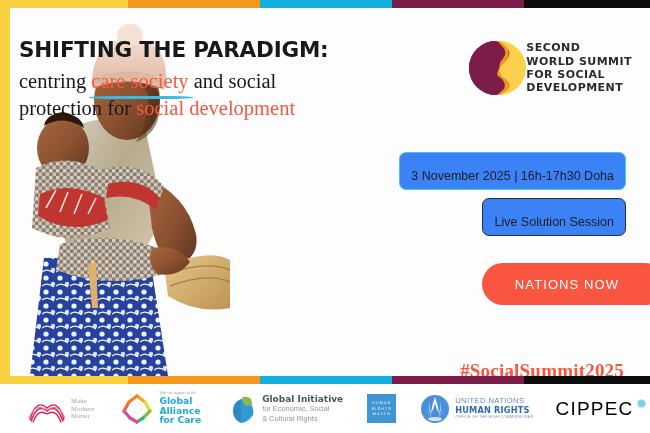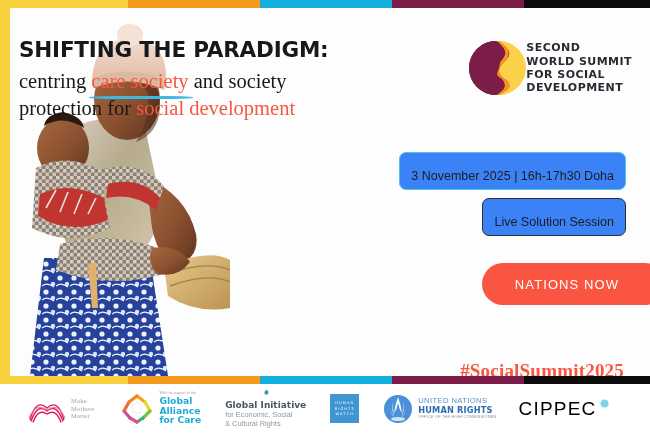--- a/index.html
+++ b/index.html
@@ -279,21 +279,21 @@
       <path d="M168 266 Q206 252 230 262" stroke="#a8813f" stroke-width="1.4" fill="none"></path>
       <path d="M170 278 Q208 264 230 274" stroke="#a8813f" stroke-width="1.4" fill="none"></path>
 
       <path d="M152 240 Q178 236 190 254 Q178 270 158 266 Q146 256 152 240 Z" fill="url(#skin)"></path>
     </svg>
   </div>
 
   <div class="headline">
     <div class="line1">SHIFTING THE PARADIGM:</div>
     <div class="sub">
-      <span>centring </span><span class="hl-red hl-underline">care society</span><span> and society</span><br>
+      <span>centring </span><span class="hl-red hl-underline">care society</span><span> and social</span><br>
       <span>protection for </span><span class="hl-red">social development</span>
     </div>
   </div>
 
   <div class="summit-logo">
     <svg class="logo-mark" viewBox="0 0 60 60">
       <circle cx="30" cy="30" r="27" fill="#19b4dd"></circle>
       <path d="M30 3 a27 27 0 0 1 0 54 a27 27 0 0 1 0 -54" fill="#f7b733"></path>
       <path d="M33 3 a27 27 0 0 1 0 54 Q33 48 33 30 Q33 12 33 3 Z" fill="#fbd14b"></path>
       <path d="M30 3 A27 27 0 0 0 30 57 Q50 50 40 42 Q26 34 40 22 Q50 12 30 3 Z" fill="#7c1c48"></path>
@@ -363,21 +363,21 @@
         <path d="M17 9 L22 13 L20 20 L14 20 L12 13 Z" fill="#ffffff" stroke="#e0e0e0" stroke-width="0.6"></path>
       </svg>
       <div class="p-txt">
         <div class="gac-txt1">With the support of the</div>
         <div class="gac-txt2">Global</div>
         <div class="gac-txt2">Alliance</div>
         <div class="gac-txt2">for Care</div>
       </div>
     </div>
 
-    <div class="partner" style="margin-left:22px;flex-direction:column;">
+    <div class="partner" style="margin-left:22px;">
       <svg width="32" height="32" viewBox="0 0 32 32">
         <path d="M16 30 A13 13 0 0 1 16 6 L16 30 Z" fill="#2c89c4"></path>
         <path d="M16 6 A13 13 0 0 1 28 22 Q22 30 16 30 Z" fill="#2f9ad6"></path>
         <path d="M17 4 Q28 2 27 12 Q18 16 17 4 Z" fill="#8cb84a"></path>
       </svg>
       <div class="p-txt">
         <div class="gi-txt1">Global Initiative</div>
         <div class="gi-txt2">for Economic, Social</div>
         <div class="gi-txt2">&amp; Cultural Rights</div>
       </div>

